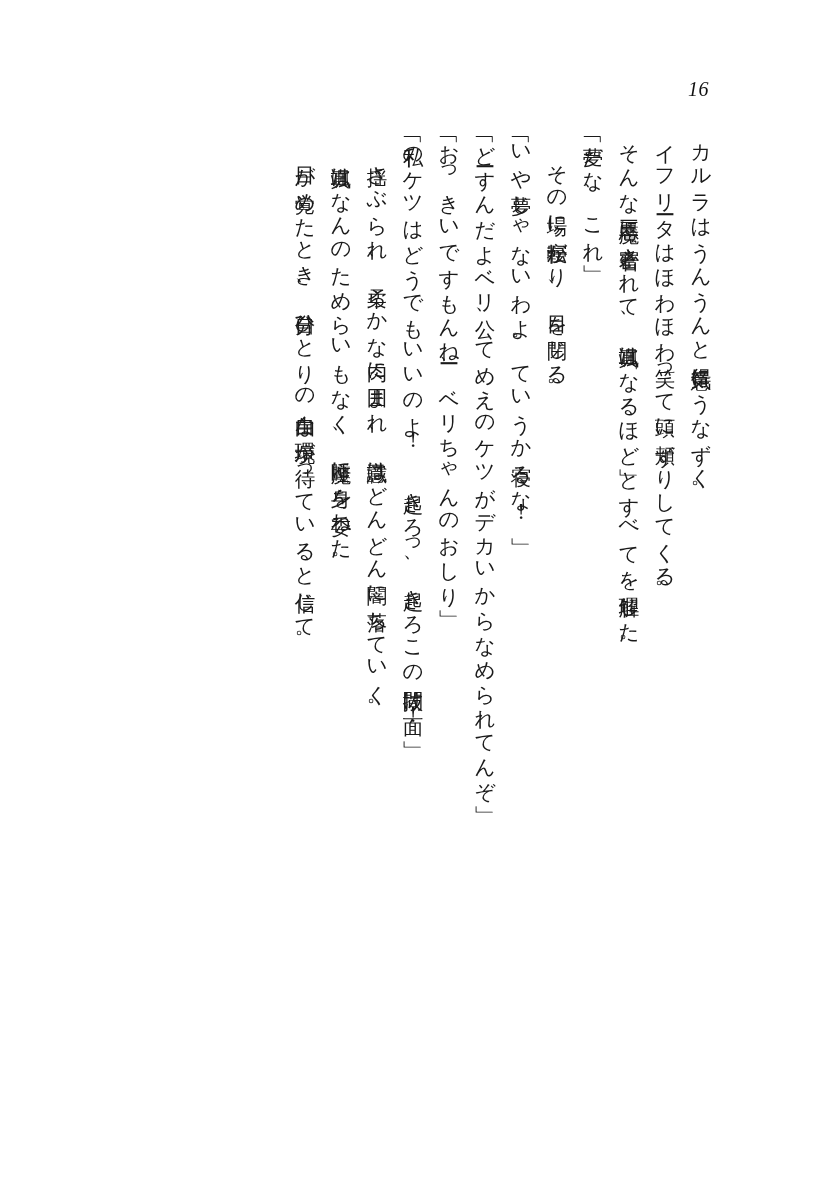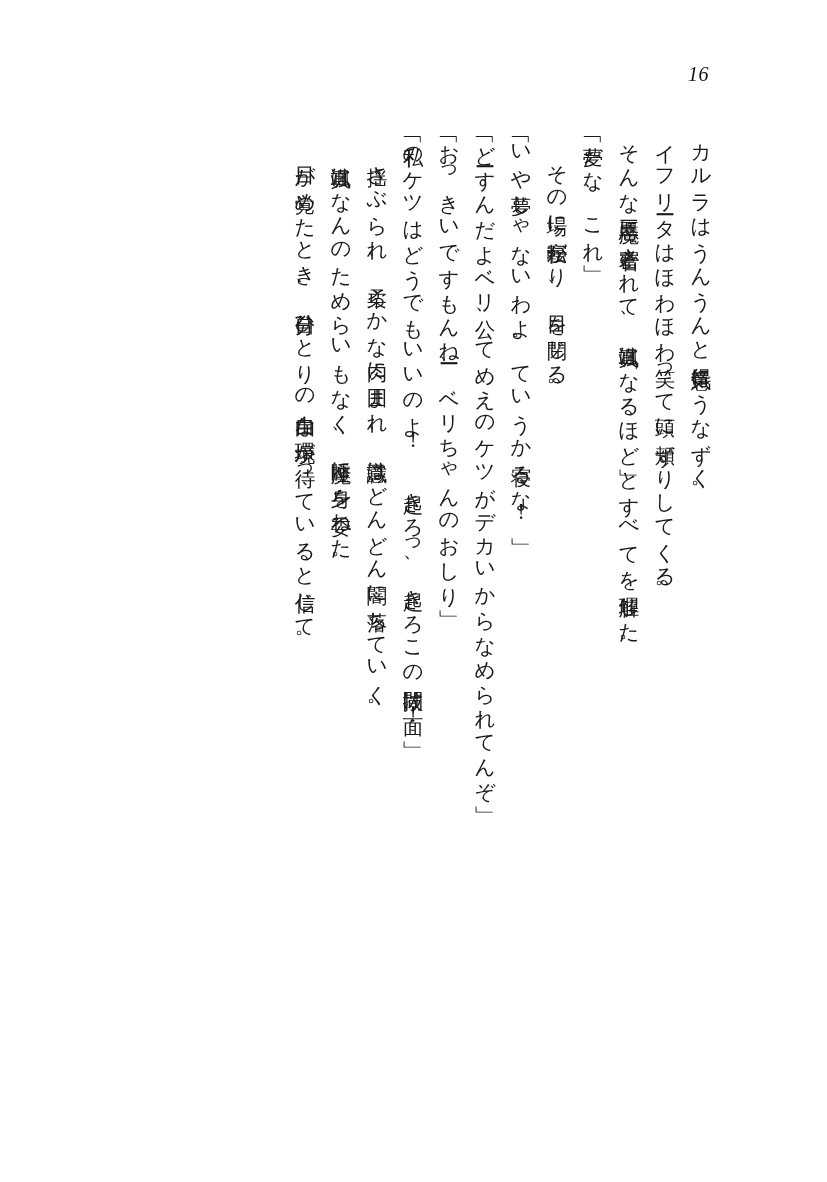--- a/index.html
+++ b/index.html
@@ -14,21 +14,21 @@
   .page {
     position: relative;
     width: 827px;
     height: 1182px;
     background: #ffffff;
     overflow: hidden;
     box-sizing: border-box;
   }
   .page-number {
     position: absolute;
-    top: 63px;
+    top: 78px;
     right: 118px;
     font-family: "Liberation Serif", "DejaVu Serif", serif;
     font-style: italic;
     font-size: 20px;
     color: #111;
     letter-spacing: 0.5px;
   }
   .body-text {
     position: absolute;
     top: 130px;

